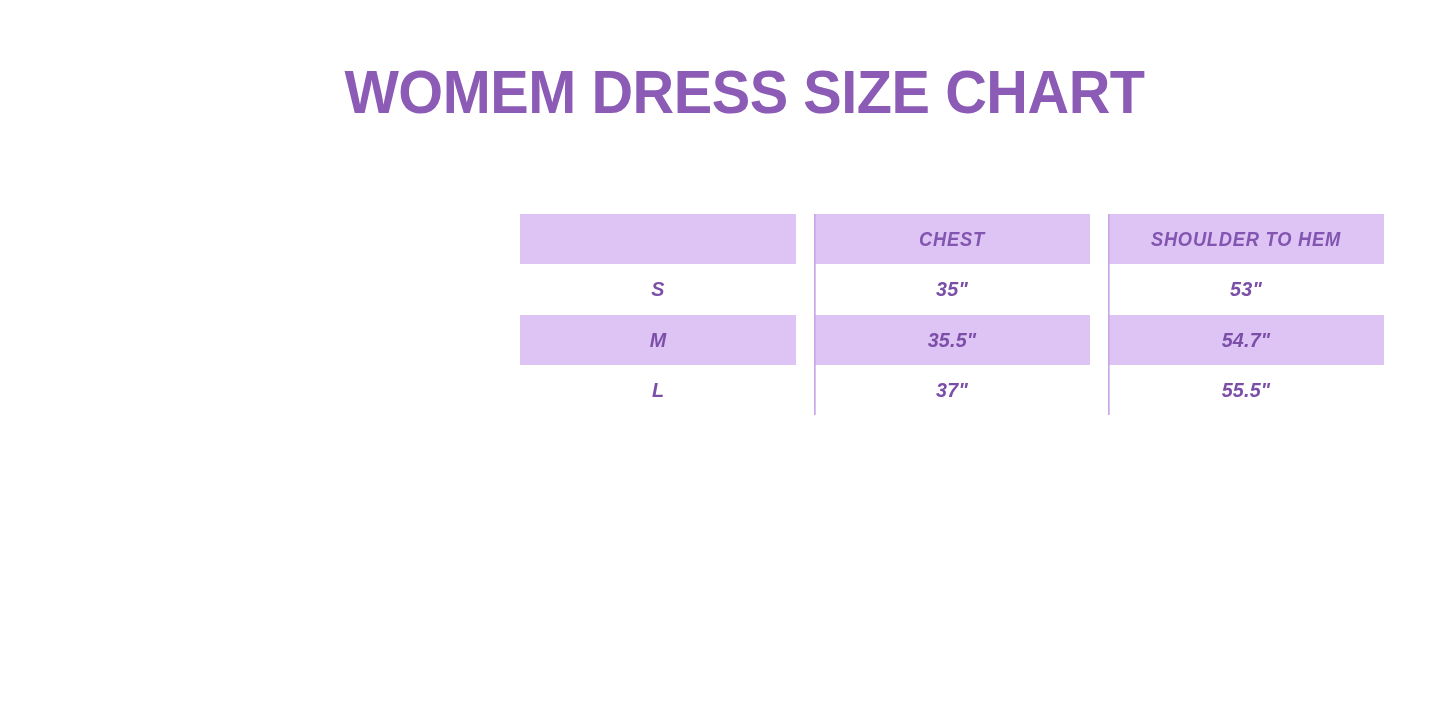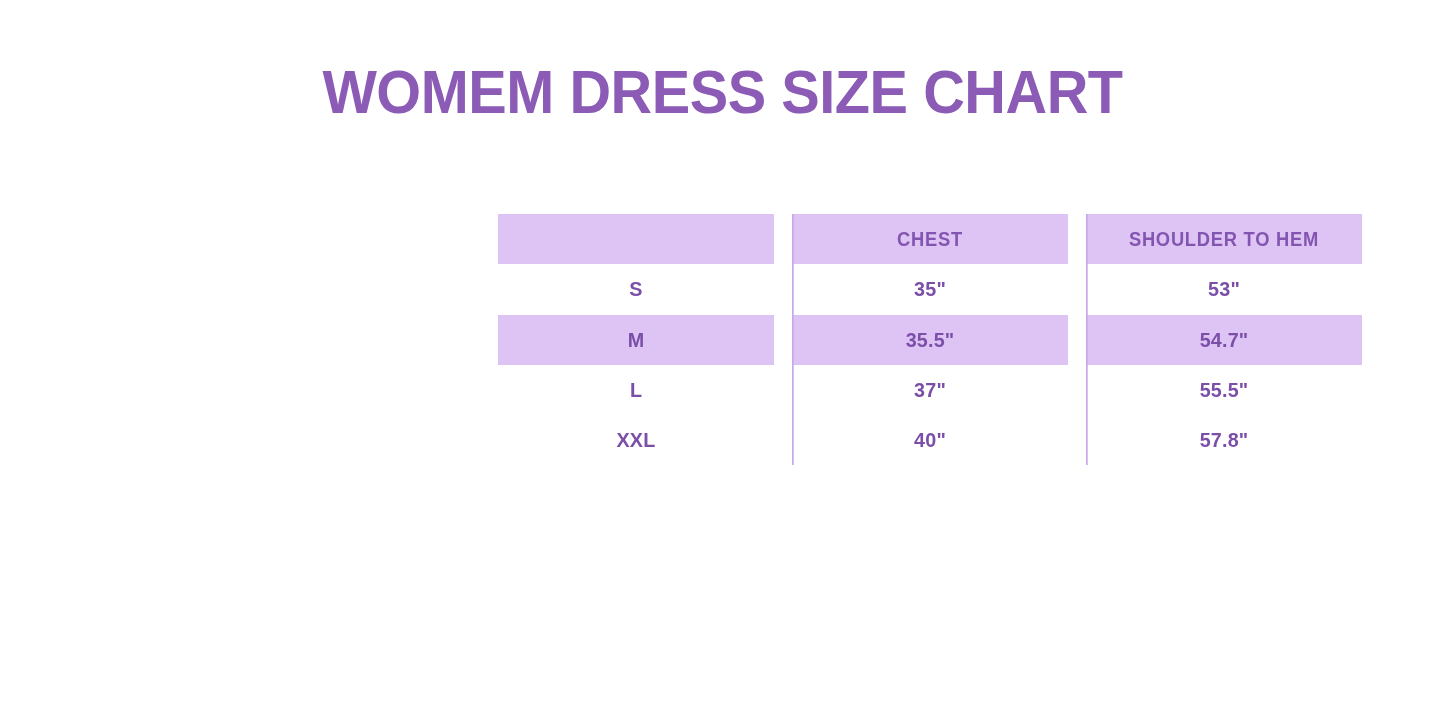--- a/index.html
+++ b/index.html
@@ -11,20 +11,21 @@
     height: 723px;
     background: #ffffff;
     font-family: "Liberation Sans", sans-serif;
     overflow: hidden;
     position: relative;
   }
 
   .page {
     position: absolute;
     inset: 0;
+    margin-left: 22px;
   }
 
   
   .title {
     position: absolute;
     left: 0;
     top: 56px;
     width: 1445px;
     text-align: center;
     color: #8B5BB5;
@@ -44,20 +45,21 @@
     left: 489px;
     top: 214px;
     width: 882px;
     height: 352px;
   }
 
   table.size-table {
     border-collapse: collapse;
     width: 882px;
     table-layout: fixed;
+    font-style: italic;
   }
 
   table.size-table col.c-size { width: 294px; }
   table.size-table col.c-chest { width: 294px; }
   table.size-table col.c-hem  { width: 294px; }
 
   table.size-table tr { height: 50.3px; }
 
   table.size-table th,
   table.size-table td {
@@ -131,22 +133,17 @@
         <tr class="row-shaded">
           <td>M</td>
           <td class="div-l">35.5"</td>
           <td class="div-l">54.7"</td>
         </tr>
         <tr class="row-plain">
           <td>L</td>
           <td class="div-l">37"</td>
           <td class="div-l">55.5"</td>
         </tr>
-        <tr class="row-plain">
-          <td>XXL</td>
-          <td class="div-l">40"</td>
-          <td class="div-l">57.8"</td>
-        </tr>
       </tbody>
     </table>
   </div>
 
 </div>
 
 </body></html>

